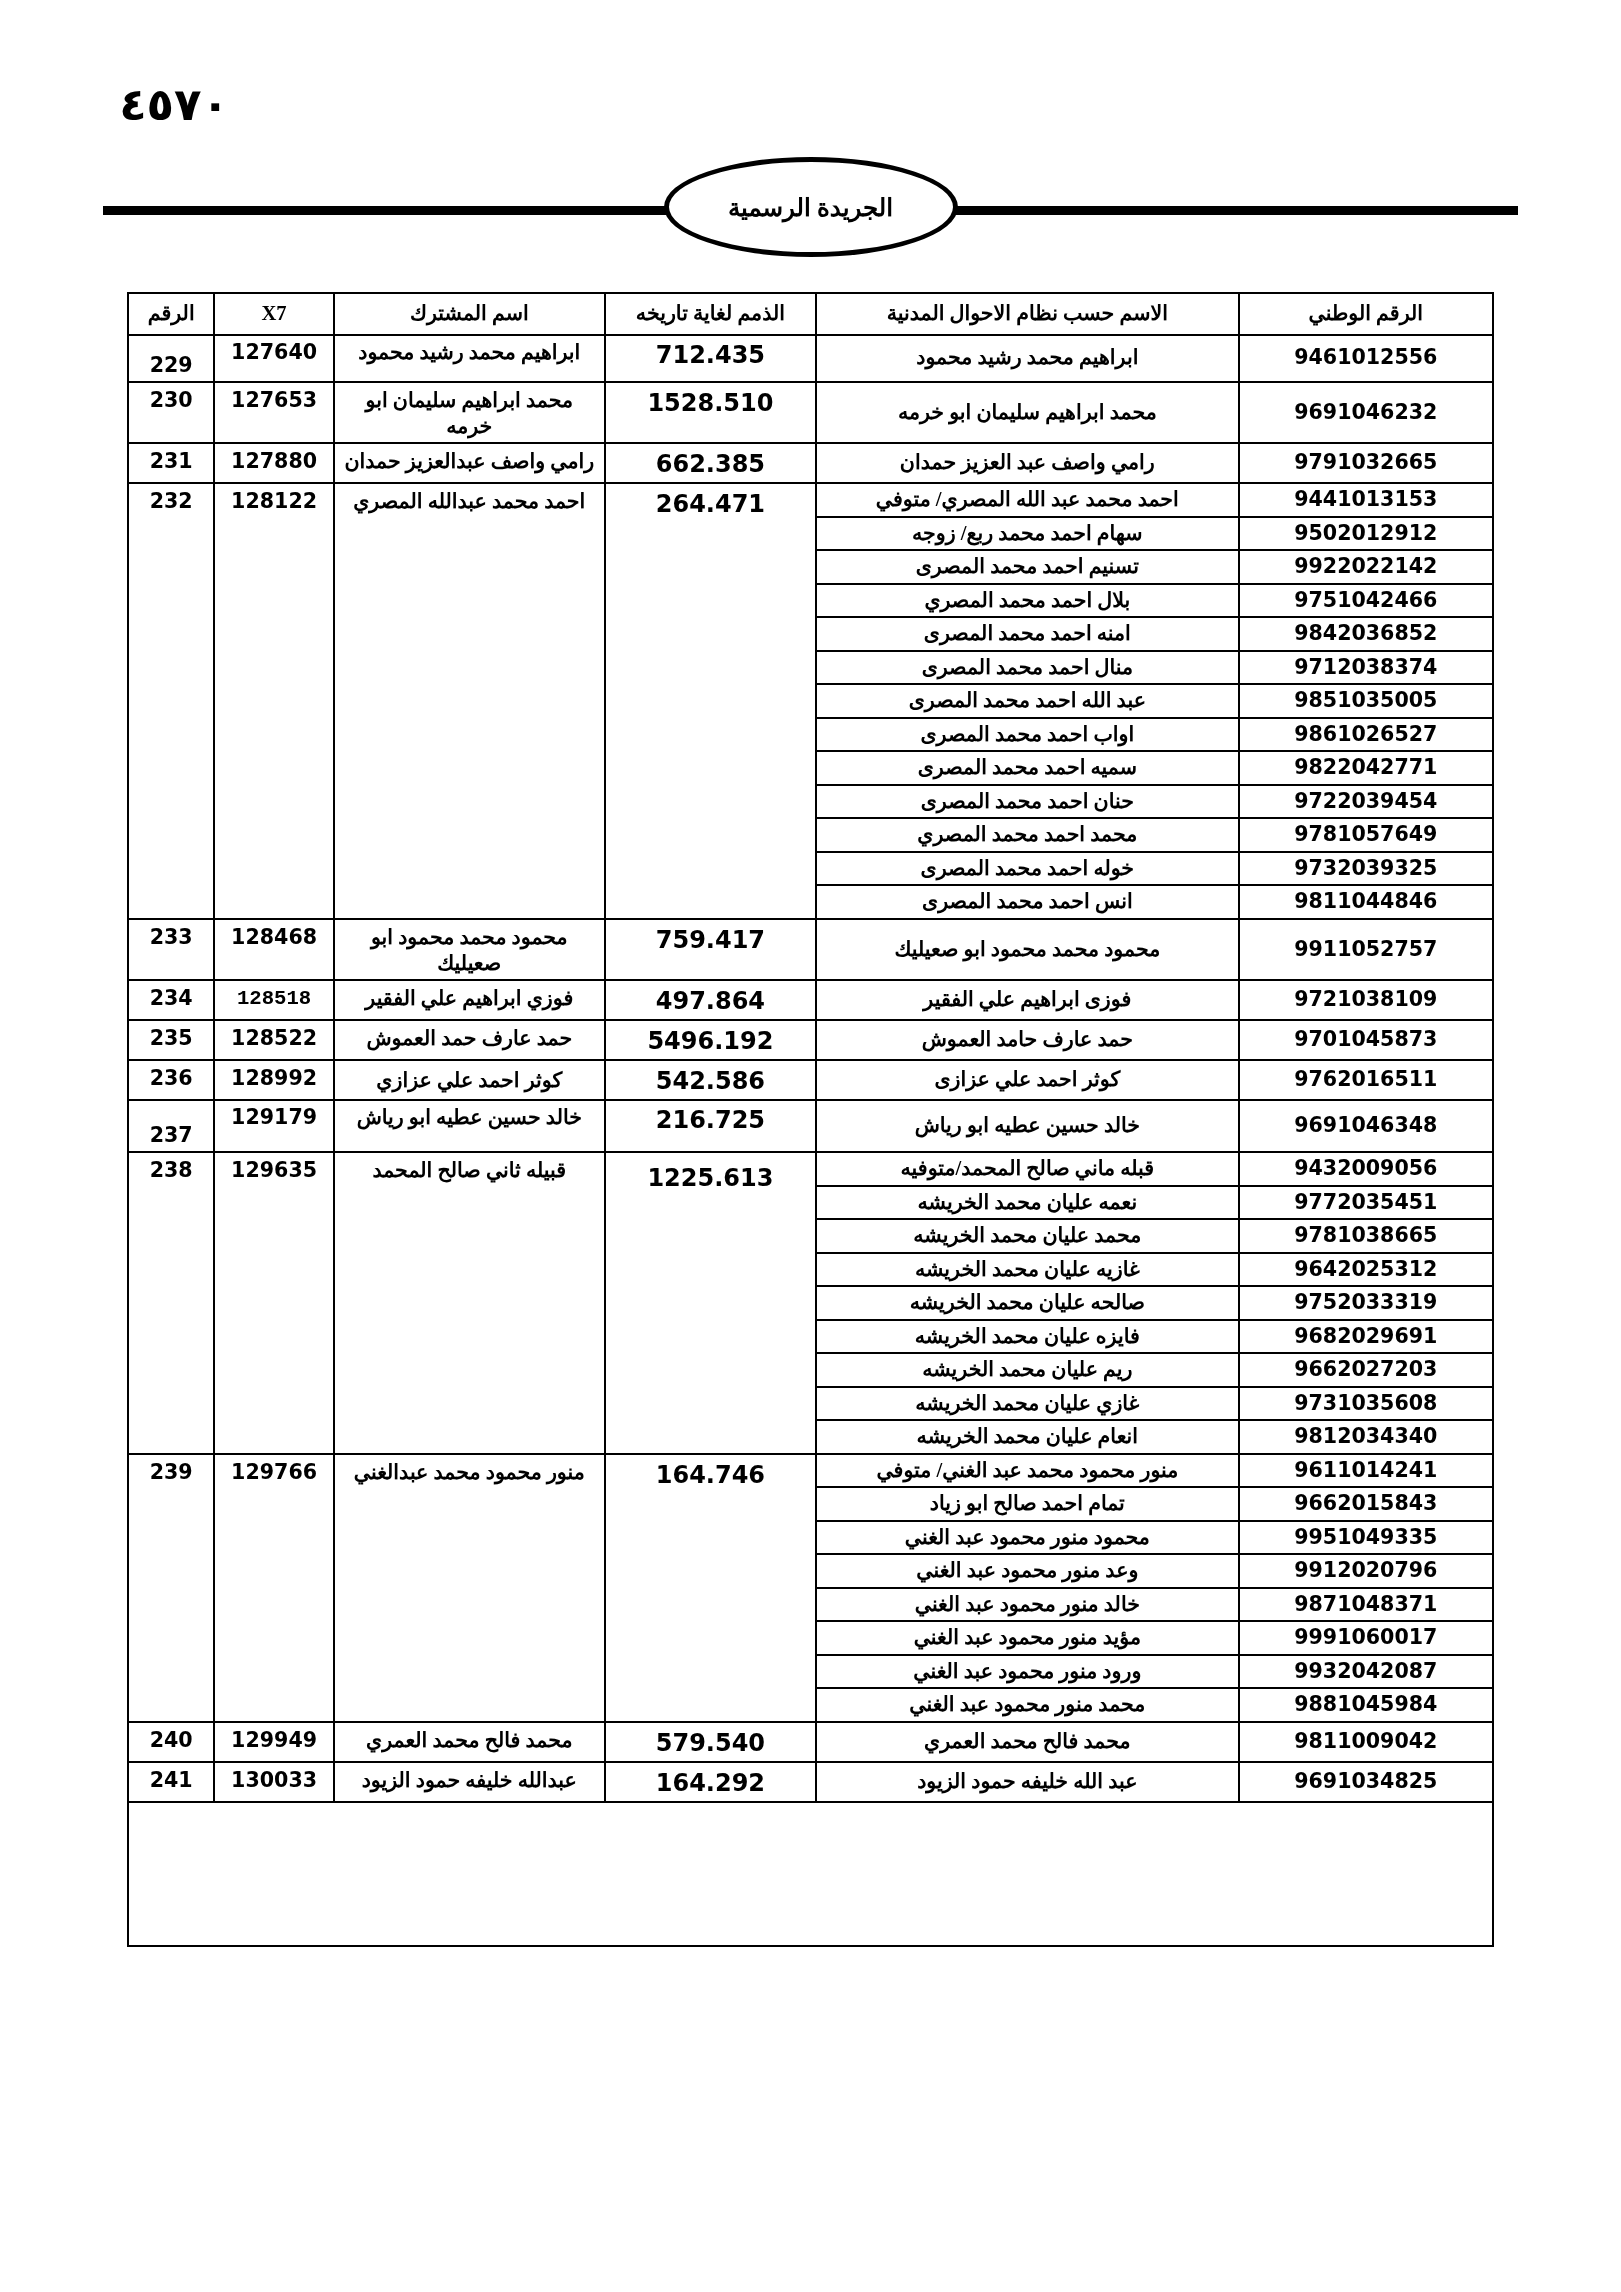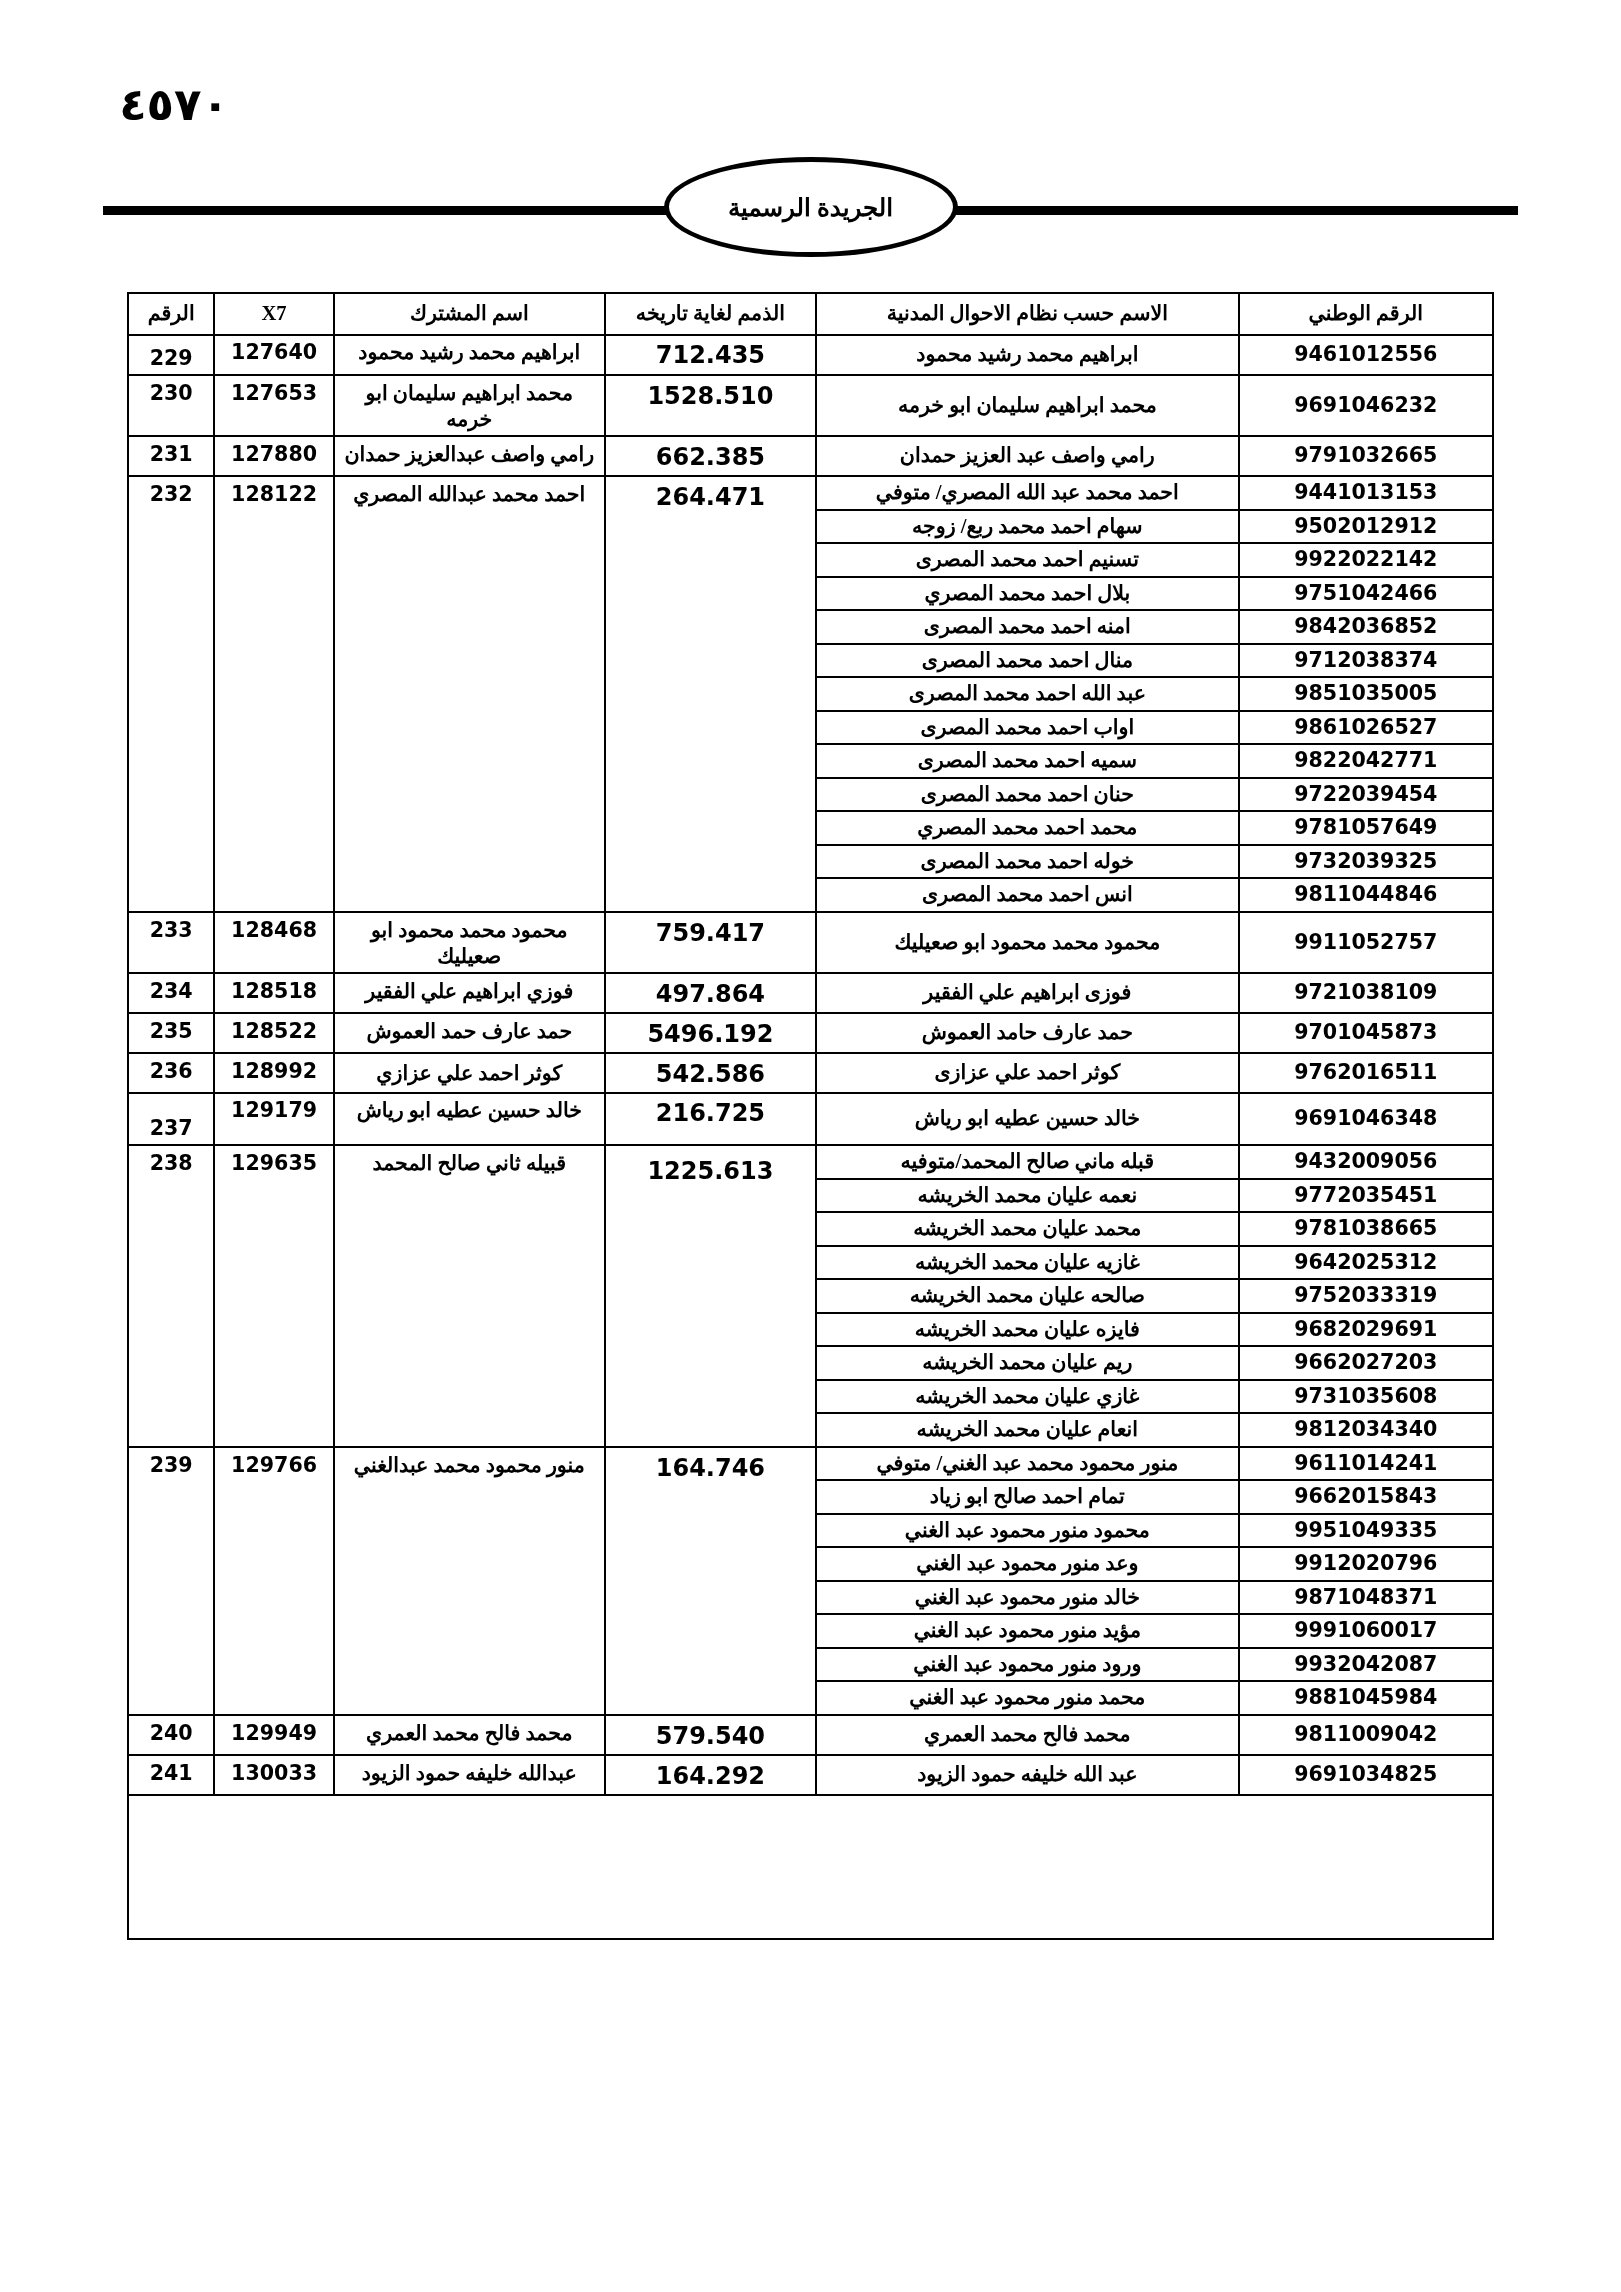--- a/index.html
+++ b/index.html
@@ -111,21 +111,21 @@
         <th>الرقم</th>
       </tr>
     </thead>
     <tbody id="tbody">
         <tr>
           <td class="num">9461012556</td>
           <td>ابراهيم محمد رشيد محمود</td>
           <td class="amt" rowspan="1" style="vertical-align: top; padding-top: 4.9px;">712.435</td>
           <td rowspan="1" style="vertical-align: top; padding-top: 4.9px;">ابراهيم محمد رشيد محمود</td>
           <td class="num" rowspan="1" style="vertical-align: top; padding-top: 4.9px;">127640</td>
-          <td class="num" rowspan="1" style="vertical-align: top; padding-top: 10px;">229</td>
+          <td class="num" rowspan="1" style="vertical-align: top; padding-top: 17px;">229</td>
         </tr>
         <tr>
           <td class="num">9691046232</td>
           <td>محمد ابراهيم سليمان ابو خرمه</td>
           <td class="amt" rowspan="1" style="vertical-align: top; padding-top: 4.9px;">1528.510</td>
           <td rowspan="1" style="vertical-align: top; padding-top: 4.9px;">محمد ابراهيم سليمان ابو خرمه</td>
           <td class="num" rowspan="1" style="vertical-align: top; padding-top: 4.9px;">127653</td>
           <td class="num" rowspan="1" style="vertical-align: top; padding-top: 4.9px;">230</td>
         </tr>
         <tr>
@@ -198,21 +198,21 @@
           <td class="amt" rowspan="1" style="vertical-align: top; padding-top: 4.9px;">759.417</td>
           <td rowspan="1" style="vertical-align: top; padding-top: 4.9px;">محمود محمد محمود ابو صعيليك</td>
           <td class="num" rowspan="1" style="vertical-align: top; padding-top: 4.9px;">128468</td>
           <td class="num" rowspan="1" style="vertical-align: top; padding-top: 4.9px;">233</td>
         </tr>
         <tr>
           <td class="num">9721038109</td>
           <td>فوزى ابراهيم علي الفقير</td>
           <td class="amt" rowspan="1" style="vertical-align: top; padding-top: 4.9px;">497.864</td>
           <td rowspan="1" style="vertical-align: top; padding-top: 4.9px;">فوزي ابراهيم علي الفقير</td>
-          <td class="num" rowspan="1" style="vertical-align: top; padding-top: 4.9px;">128518</td>
+          <td class="num" rowspan="1" style="vertical-align: top; padding-top: 4.9px; font-family: Liberation Mono, monospace;">128518</td>
           <td class="num" rowspan="1" style="vertical-align: top; padding-top: 4.9px;">234</td>
         </tr>
         <tr>
           <td class="num">9701045873</td>
           <td>حمد عارف حامد العموش</td>
           <td class="amt" rowspan="1" style="vertical-align: top; padding-top: 4.9px;">5496.192</td>
           <td rowspan="1" style="vertical-align: top; padding-top: 4.9px;">حمد عارف حمد العموش</td>
           <td class="num" rowspan="1" style="vertical-align: top; padding-top: 4.9px;">128522</td>
           <td class="num" rowspan="1" style="vertical-align: top; padding-top: 4.9px;">235</td>
         </tr>

